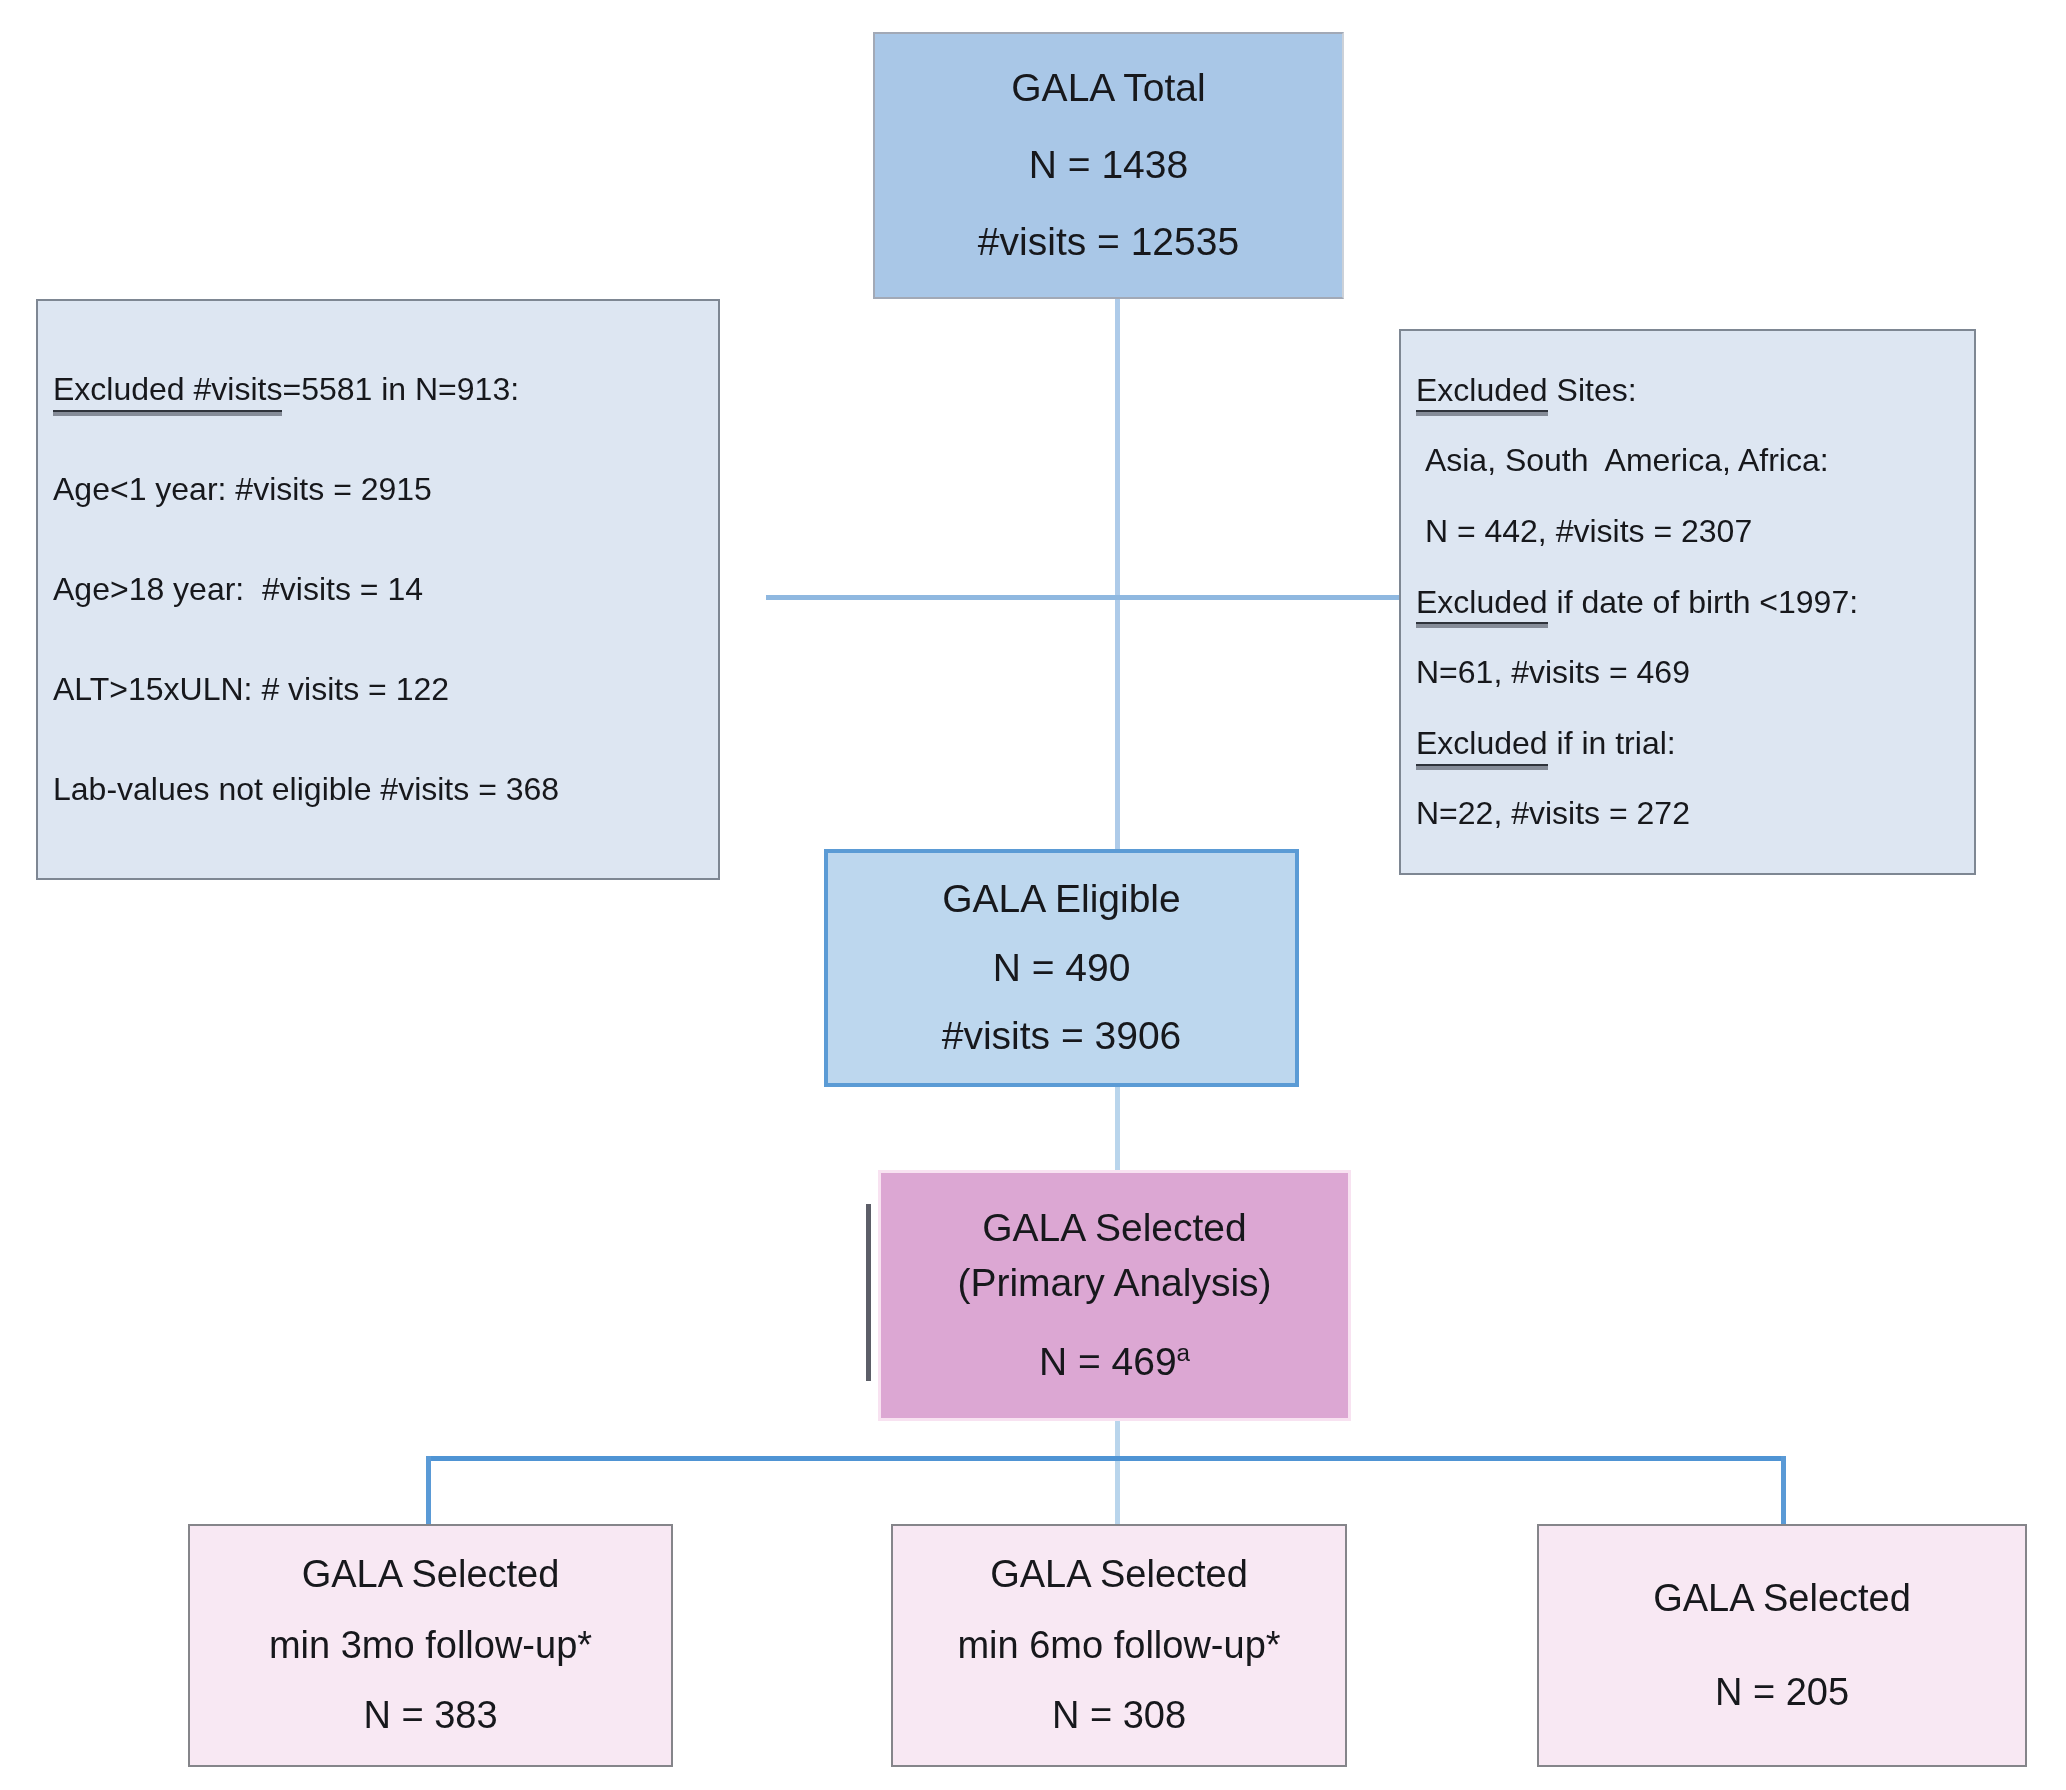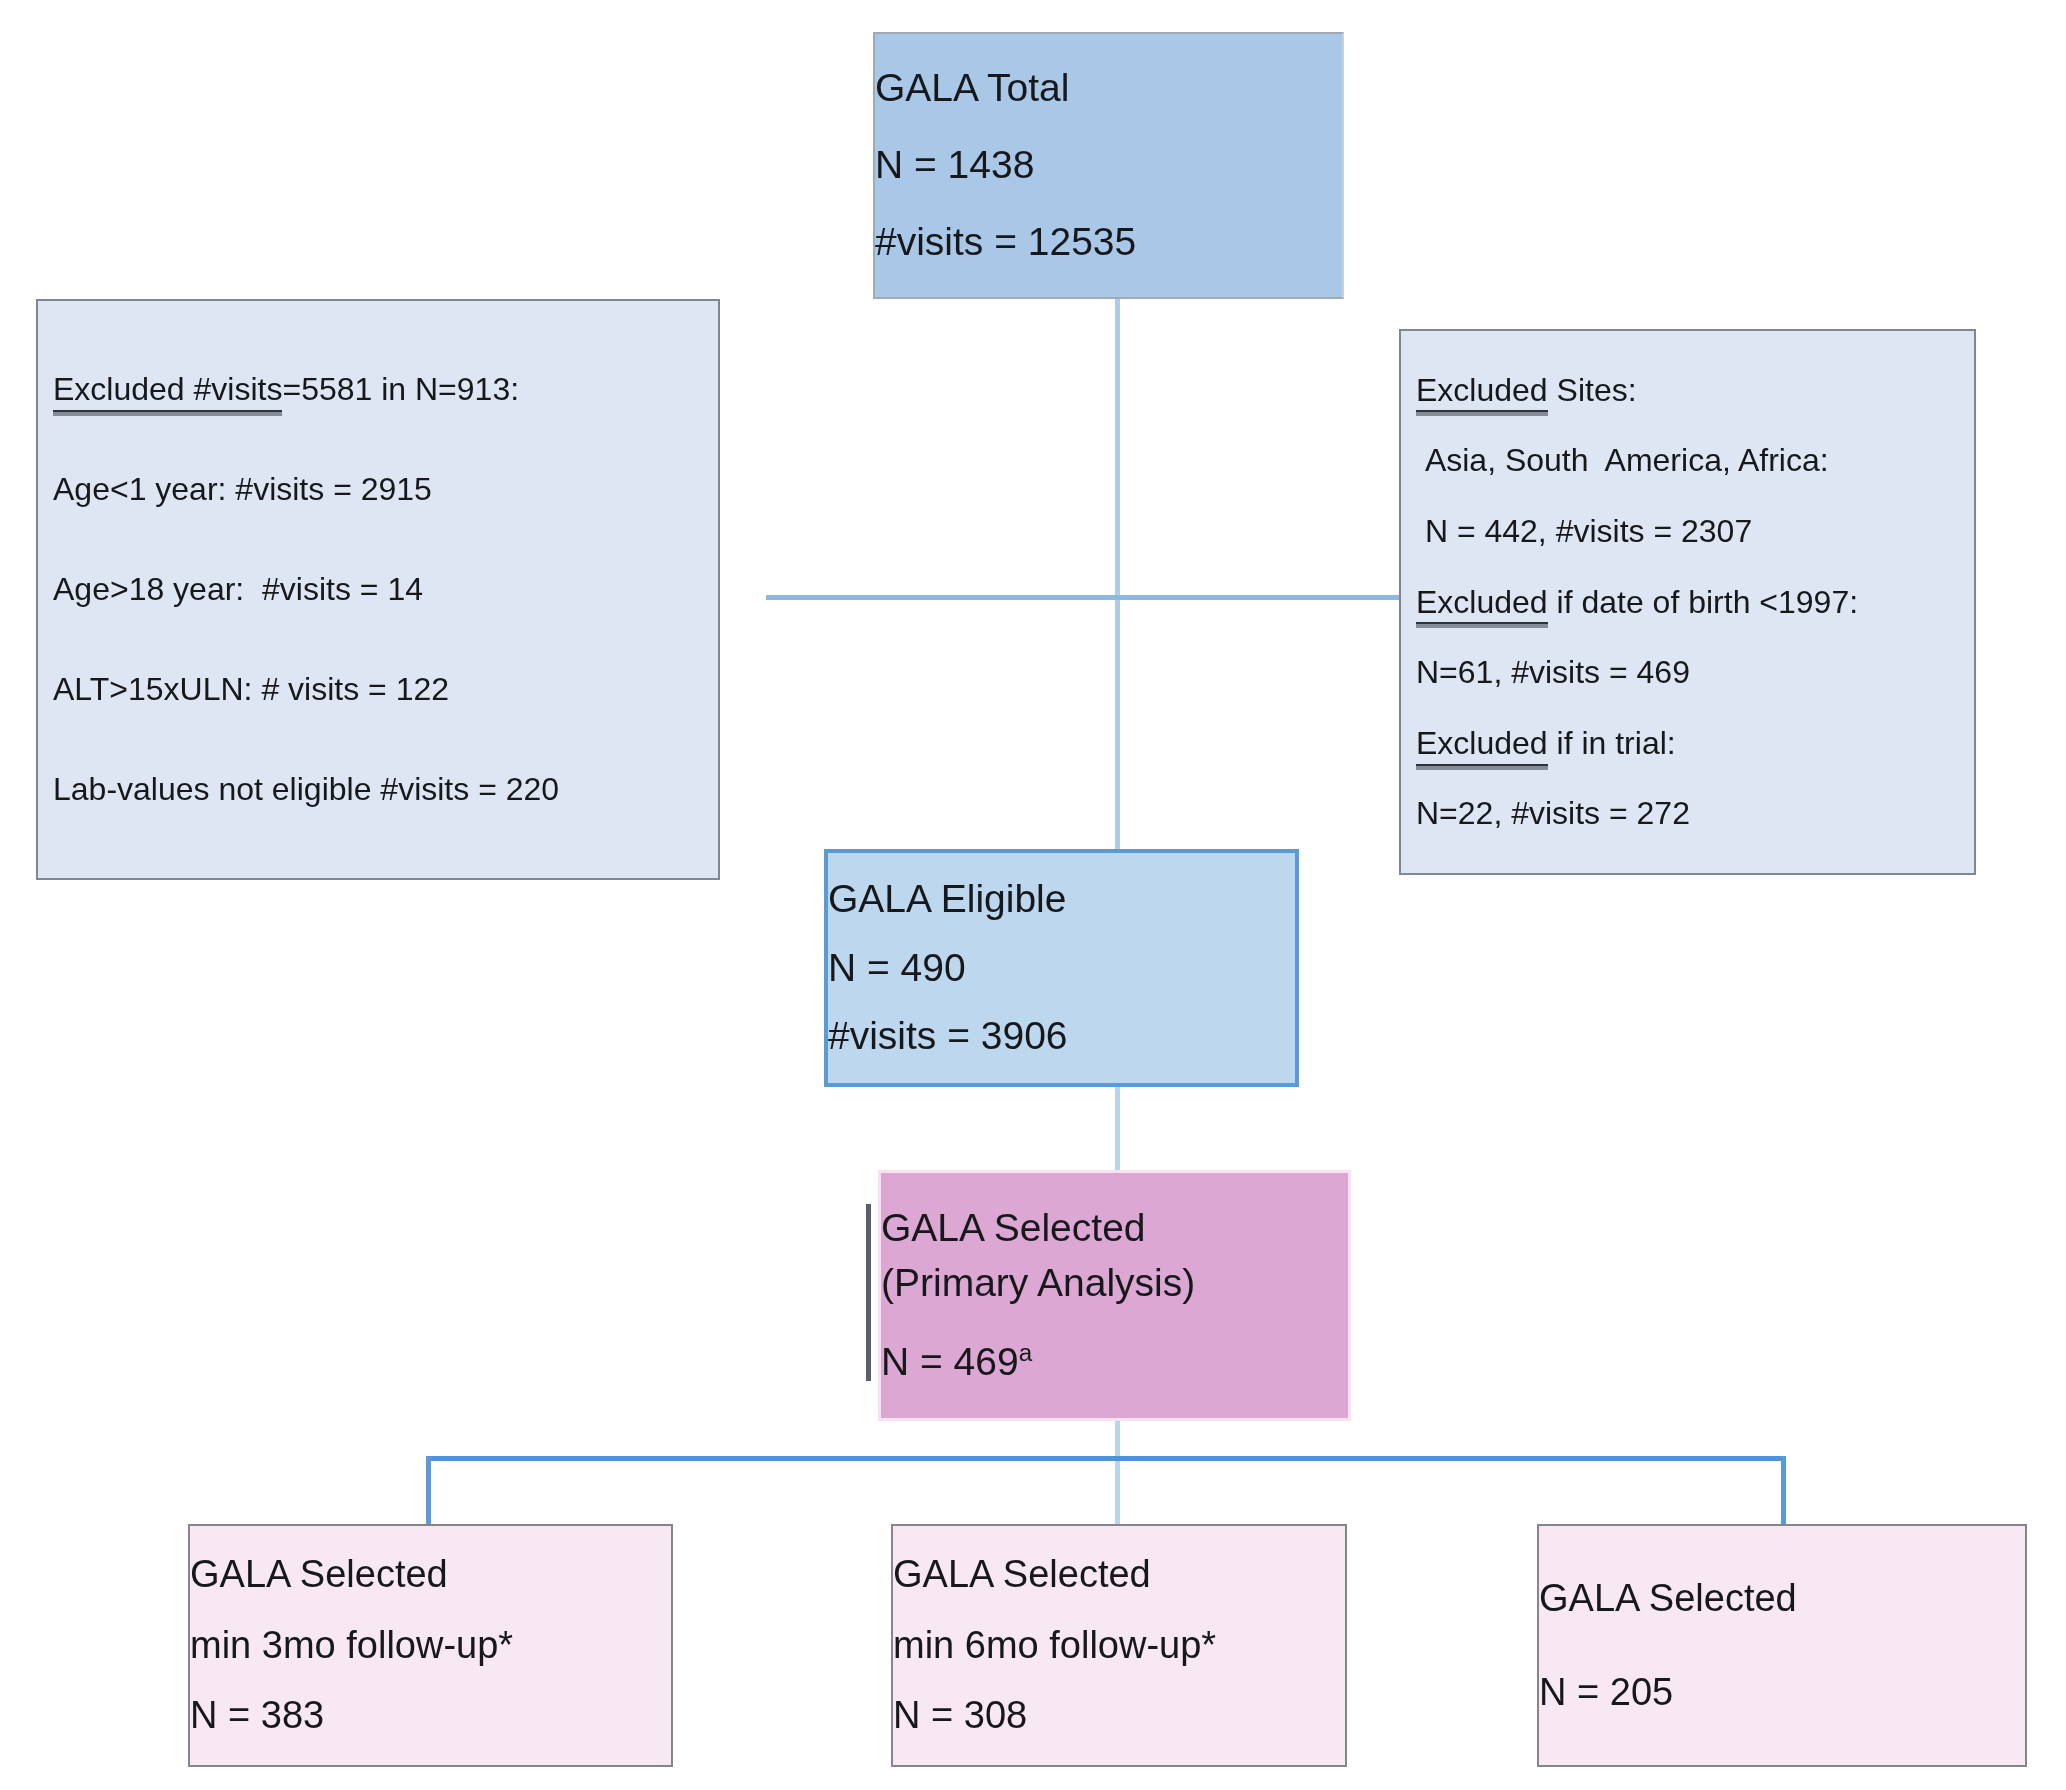--- a/index.html
+++ b/index.html
@@ -2,21 +2,21 @@
 <html style="font-size:10.8px"><head>
 <meta charset="utf-8">
 <style>
   html,body{margin:0;padding:0;background:#ffffff;}
   #canvas{
     position:relative;width:2066px;height:1791px;background:#ffffff;
     font-family:"Liberation Sans",sans-serif;color:#17181c;overflow:hidden;
   }
   .box{
     position:absolute;box-sizing:border-box;display:flex;flex-direction:column;
-    justify-content:space-evenly;align-items:flex-start;text-align:center;
+    justify-content:space-evenly;align-items:center;text-align:center;
   }
   .line{white-space:pre-wrap;line-height:1.15;}
   .fs-top{font-size:39px;}
   .fs-side{font-size:32px;}
   .fs-bottom{font-size:38px;}
   .top-blue{background:#a9c7e7;border:2px solid #a2a9b6;border-right-color:#ccd1d8;}
   .side-box{background:#dde6f2;border:2px solid #7e8793;align-items:flex-start;text-align:left;padding:6.8px 15px;}
   .elig{background:#bdd7ee;border:4.7px solid #5b9bd5;}
   .primary{background:#dca7d3;border:3.4px solid #f8e2f1;}
   .bottom-pink{background:#f8e8f3;border:2px solid #85858a;}
@@ -42,21 +42,21 @@
     <div class="line">GALA Total</div>
     <div class="line">N = 1438</div>
     <div class="line">#visits = 12535</div>
   </div>
 
   <div class="box side-box fs-side" style="left:36px;top:299px;width:684px;height:581px;">
     <div class="line"><span class="u">Excluded #visits</span><span>=5581 in N=913:</span></div>
     <div class="line">Age&lt;1 year: #visits = 2915</div>
     <div class="line">Age&gt;18 year:  #visits = 14</div>
     <div class="line">ALT&gt;15xULN: # visits = 122</div>
-    <div class="line">Lab-values not eligible #visits = 220</div>
+    <div class="line">Lab-values not eligible #visits = 368</div>
   </div>
 
   <div class="box side-box fs-side" style="left:1399px;top:329px;width:577px;height:546px;">
     <div class="line"><span class="u">Excluded</span><span> Sites:</span></div>
     <div class="line"> Asia, South  America, Africa:</div>
     <div class="line"> N = 442, #visits = 2307</div>
     <div class="line"><span class="u">Excluded</span><span> if date of birth &lt;1997:</span></div>
     <div class="line">N=61, #visits = 469</div>
     <div class="line"><span class="u">Excluded</span><span> if in trial:</span></div>
     <div class="line">N=22, #visits = 272</div>

